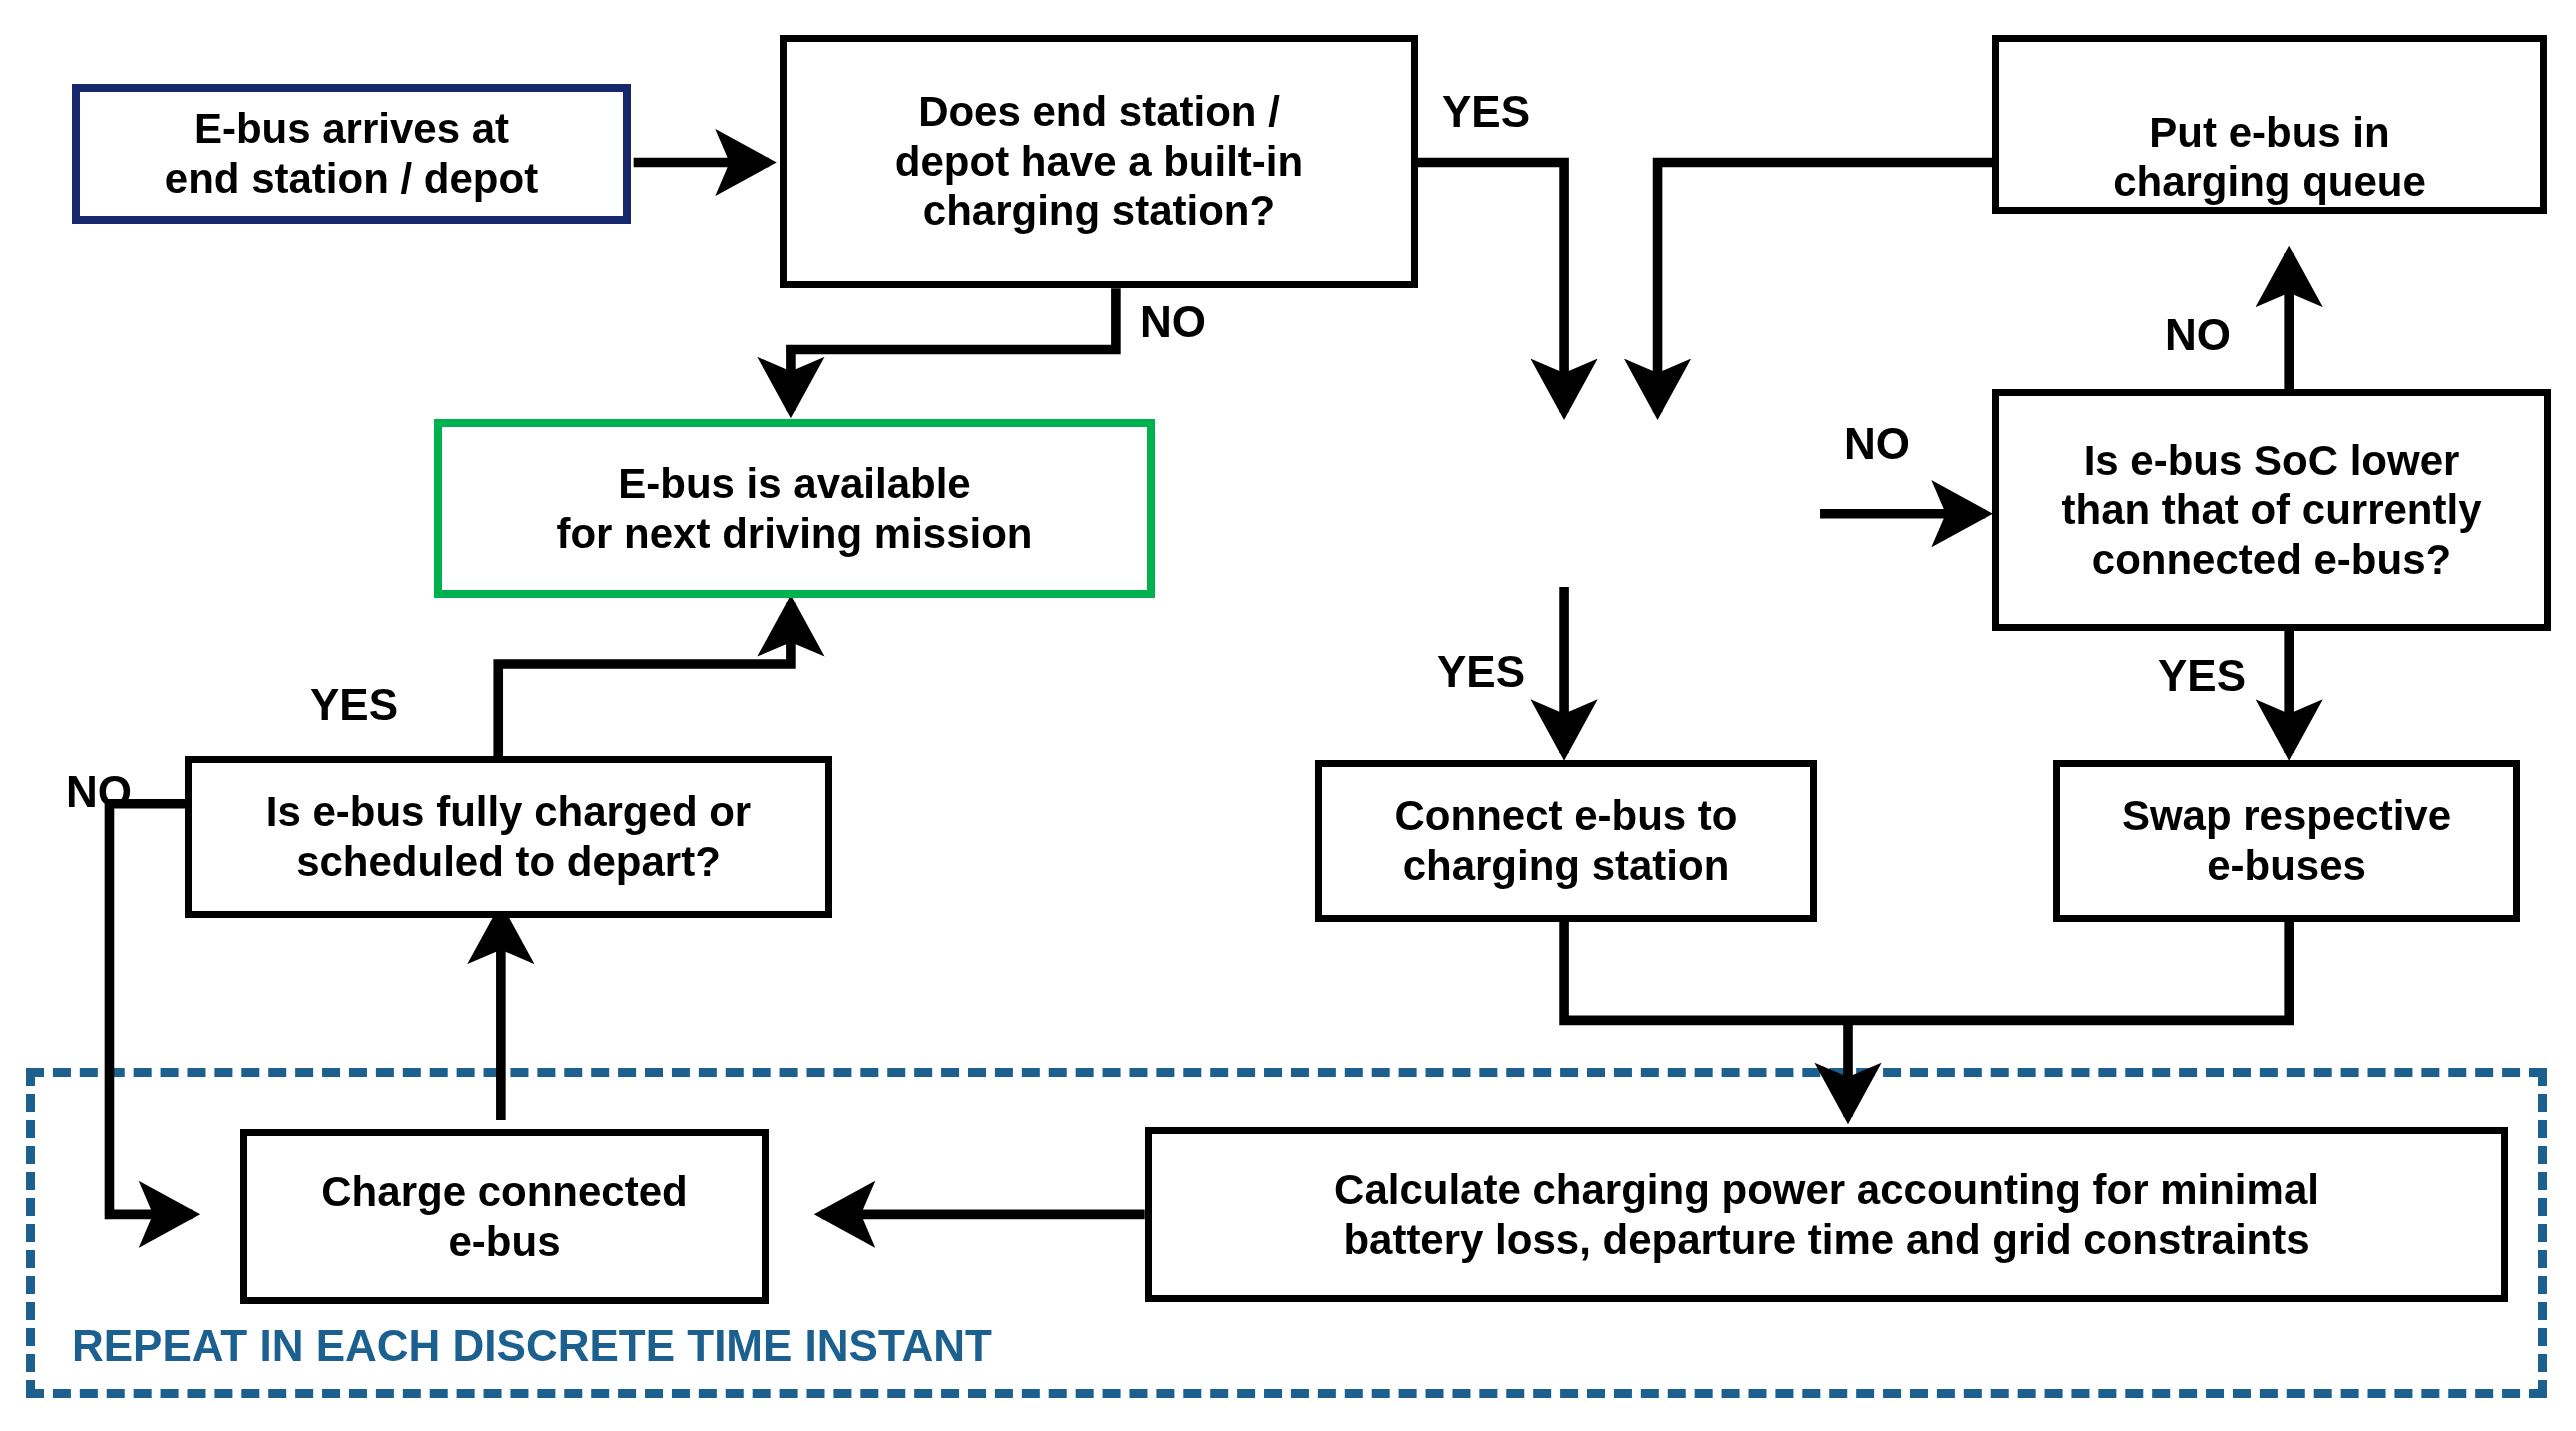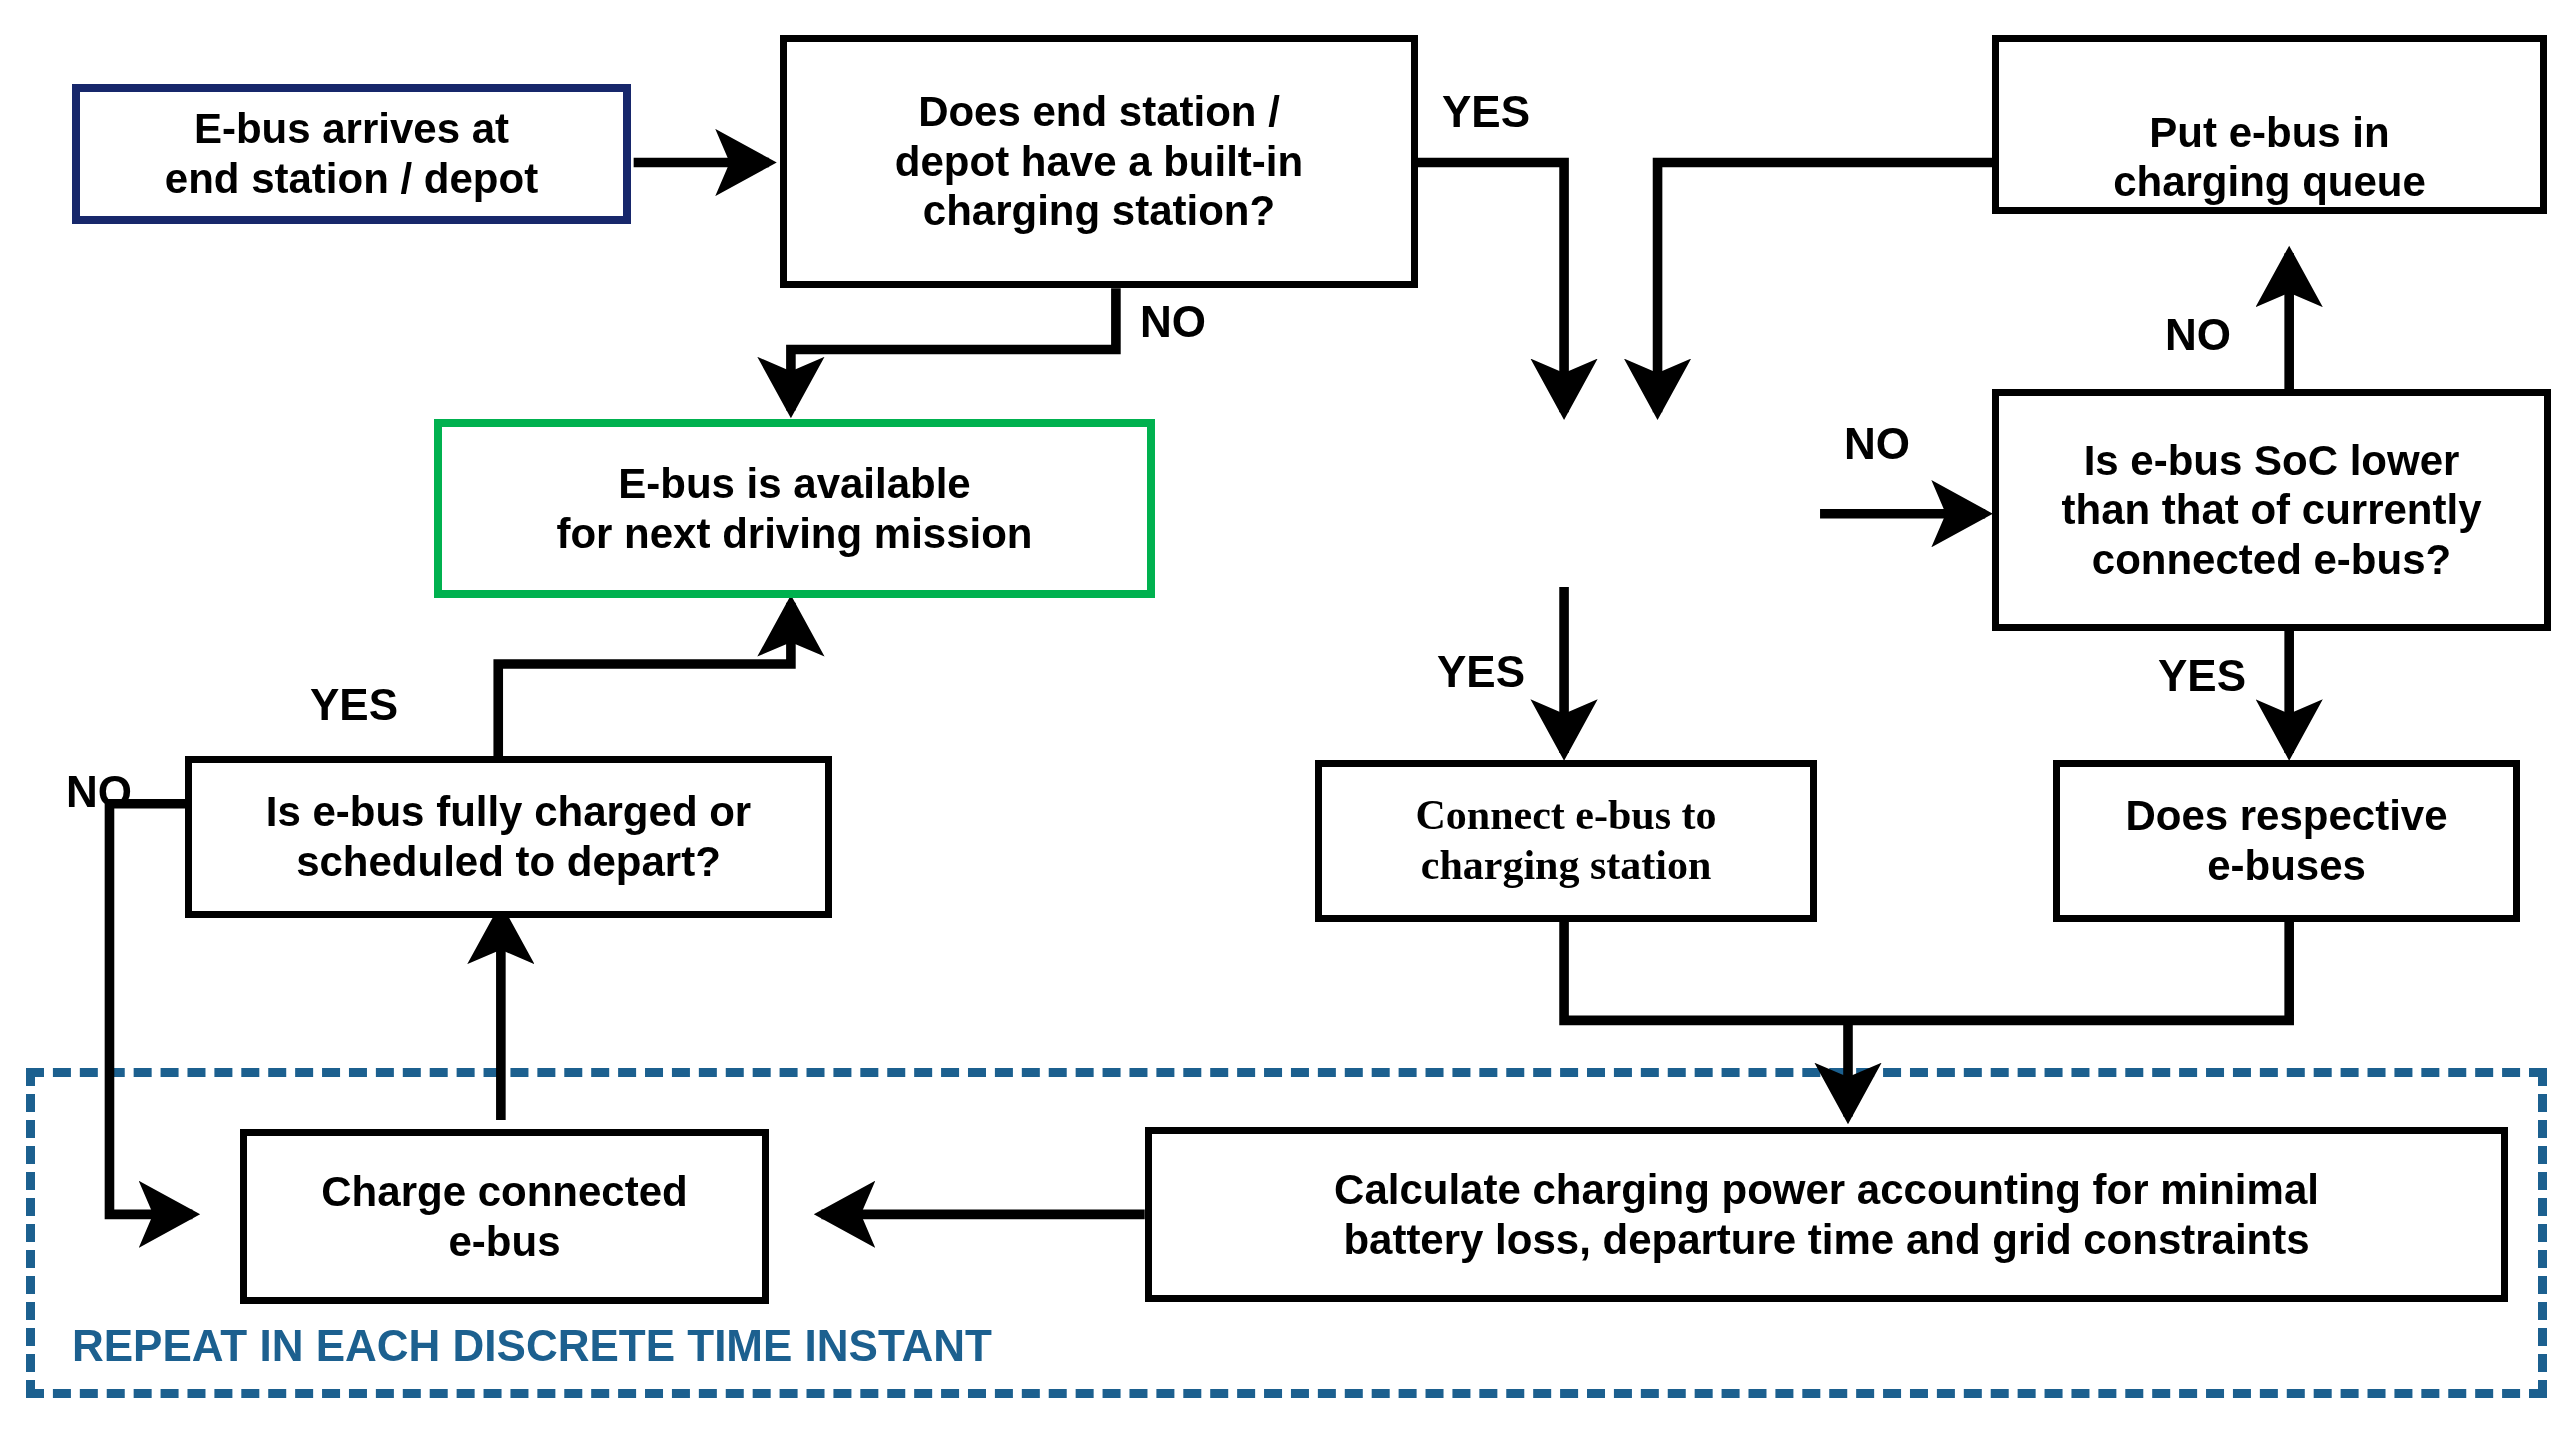--- a/index.html
+++ b/index.html
@@ -104,30 +104,30 @@
     </span>
   </div>
 
   <div class="node node-black f48" style="left:185px;top:756px;width:647px;height:162px;">
     <span>
       <span>Is e-bus fully charged or</span>
       <span>scheduled to depart?</span>
     </span>
   </div>
 
-  <div class="node node-black f48" style="left:1315px;top:760px;width:502px;height:162px;font-family:Liberation Serif, serif;">
+  <div class="node node-black f48" style="left:1315px;top:760px;width:502px;height:162px;">
     <span>
       <span>Connect e-bus to</span>
       <span>charging station</span>
     </span>
   </div>
 
   <div class="node node-black f48" style="left:2053px;top:760px;width:467px;height:162px;">
     <span>
-      <span>Does respective</span>
+      <span>Swap respective</span>
       <span>e-buses</span>
     </span>
   </div>
 
   <div class="node node-black f48" style="left:240px;top:1129px;width:529px;height:175px;">
     <span>
       <span>Charge connected</span>
       <span>e-bus</span>
     </span>
   </div>

